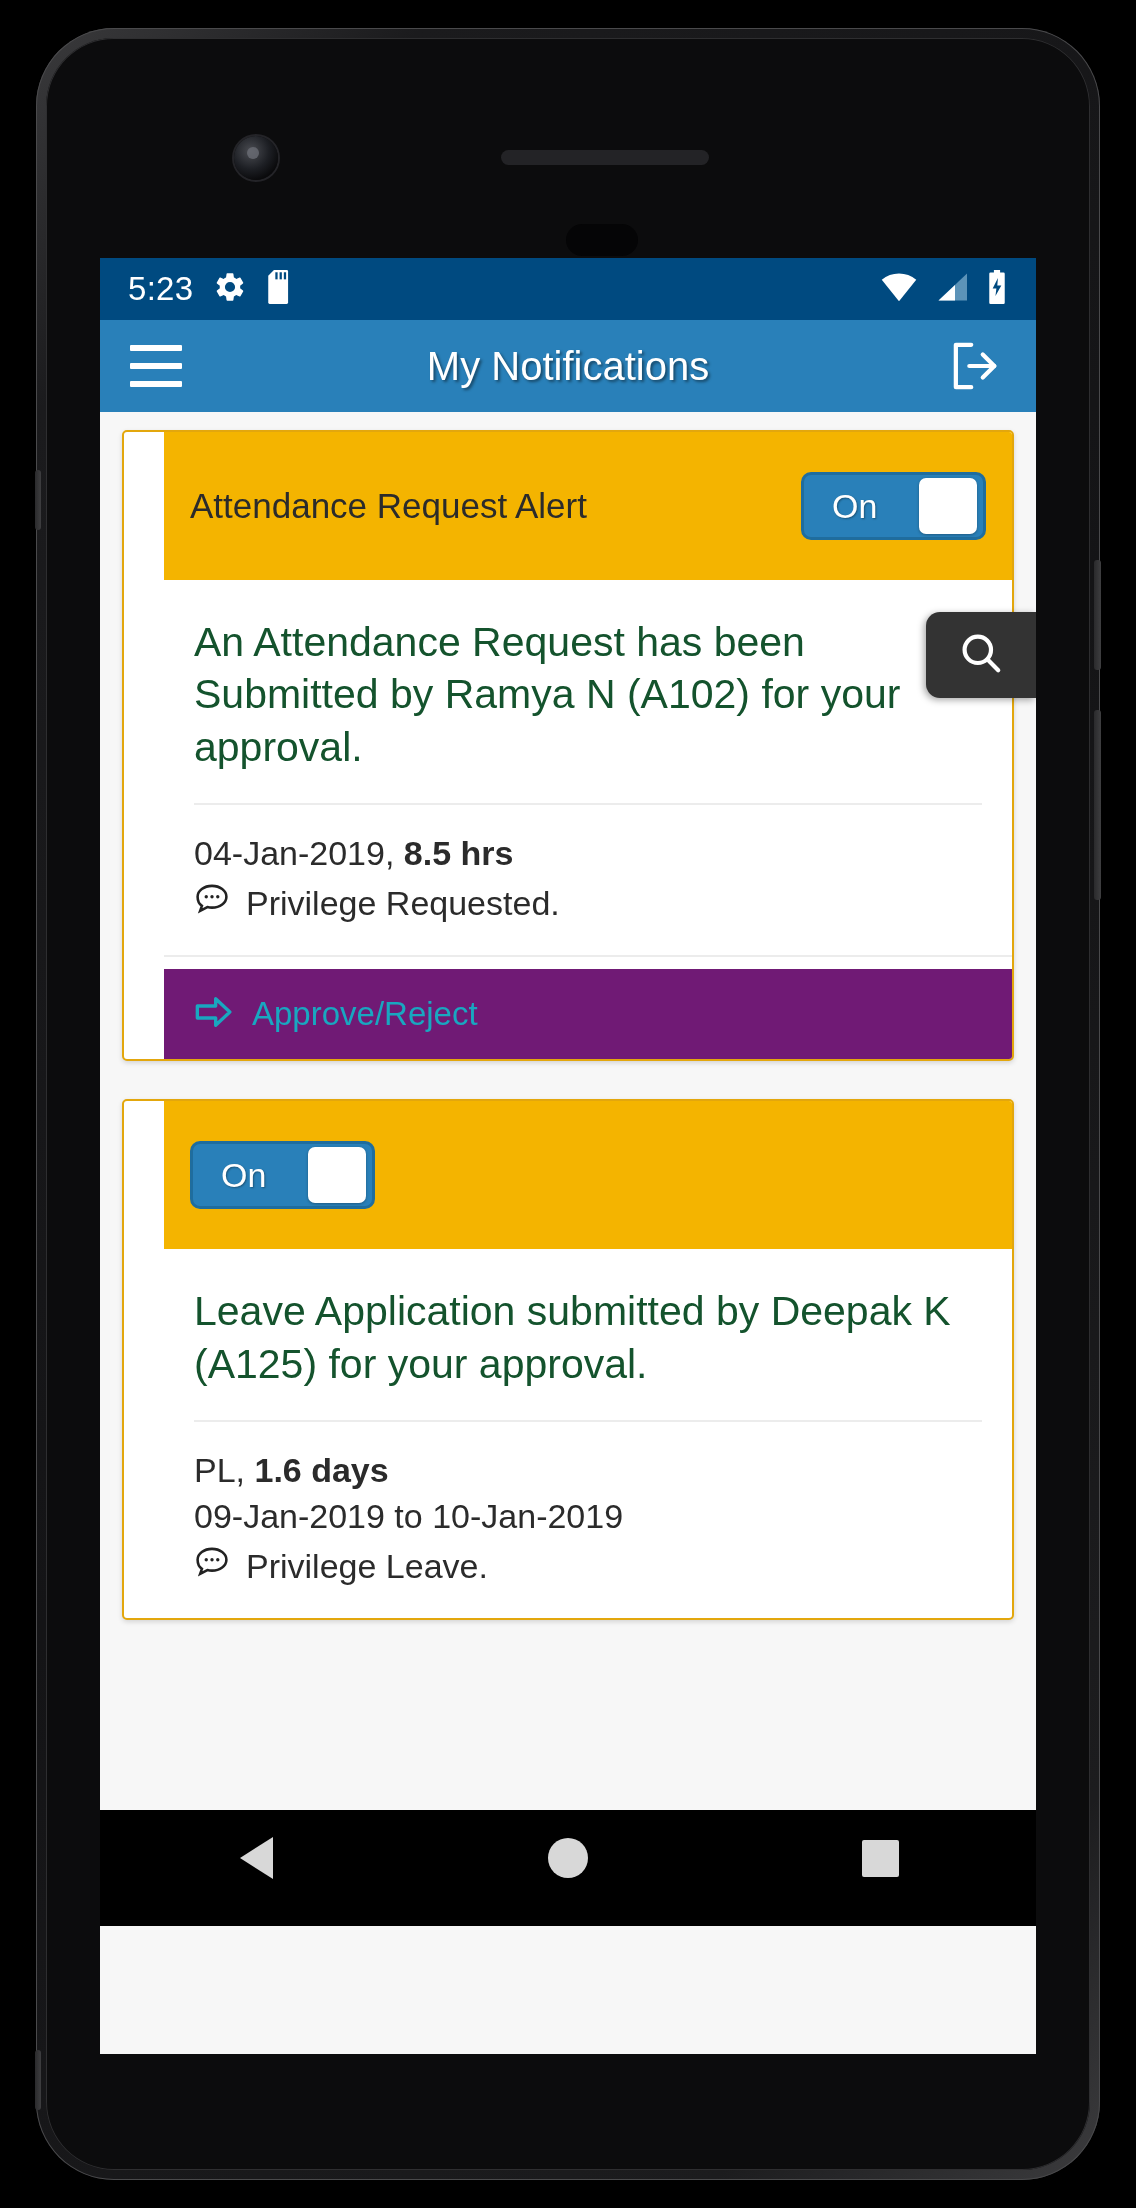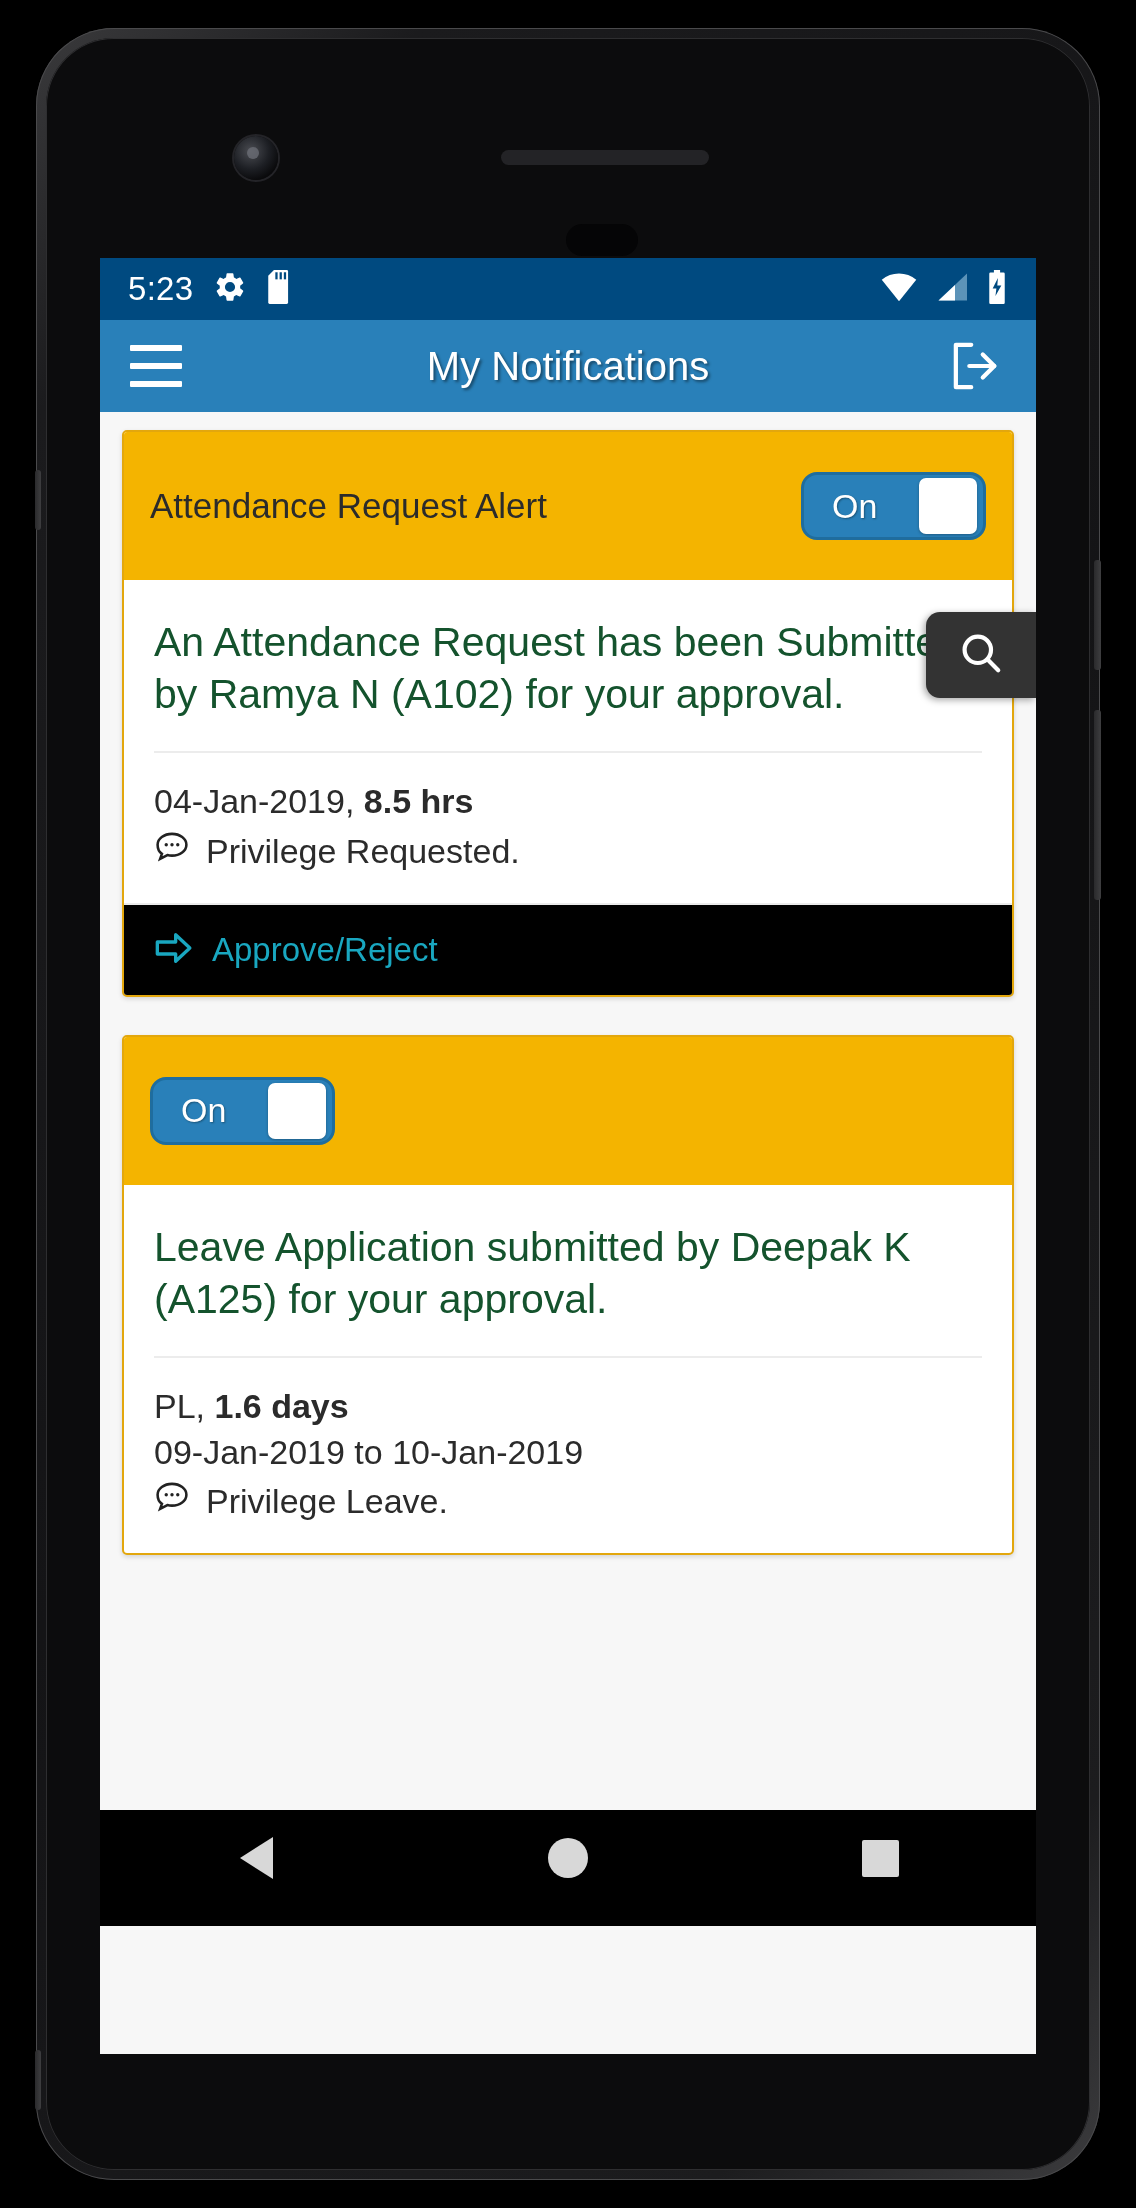--- a/index.html
+++ b/index.html
@@ -169,20 +169,21 @@
     overflow: hidden;
   }
 
   .notification-card {
     background: #ffffff;
     border: 2px solid #e3a70d;
     border-radius: 5px;
     margin-bottom: 38px;
     box-shadow: 0 2px 5px rgba(0,0,0,0.14);
     overflow: hidden;
+    padding-left: 40px;
   }
   .card-header {
     background: #f4b400;
     display: flex;
     align-items: center;
     padding: 28px 26px;
     min-height: 148px;
     box-sizing: border-box;
   }
   .card-header-title {
@@ -190,21 +191,21 @@
     font-size: 35px;
     font-family: "Liberation Sans", sans-serif;
     flex: 1;
   }
   
   .toggle-switch {
     width: 185px;
     height: 68px;
     background: #2980b9;
     border: 3px solid #1f6d9e;
-    border-radius: 16px;
+    border-radius: 10px;
     display: flex;
     align-items: center;
     justify-content: space-between;
     padding: 0 6px;
     box-sizing: border-box;
     cursor: pointer;
     flex: none;
   }
   .toggle-label {
     color: #ffffff;
@@ -247,26 +248,27 @@
     display: flex;
     align-items: center;
     gap: 16px;
     margin-top: 4px;
   }
   .card-action-divider {
     height: 2px;
     background: #ececec;
   }
   .card-action {
-    background: #000000;
+    background: #701a75;
     padding: 26px 30px;
     display: flex;
     align-items: center;
     gap: 18px;
     cursor: pointer;
+    margin-top: 12px;
   }
   .card-action-label {
     color: #19a7c0;
     font-size: 33px;
     font-family: "Liberation Sans", sans-serif;
   }
 
   
   #search-fab {
     position: absolute;

